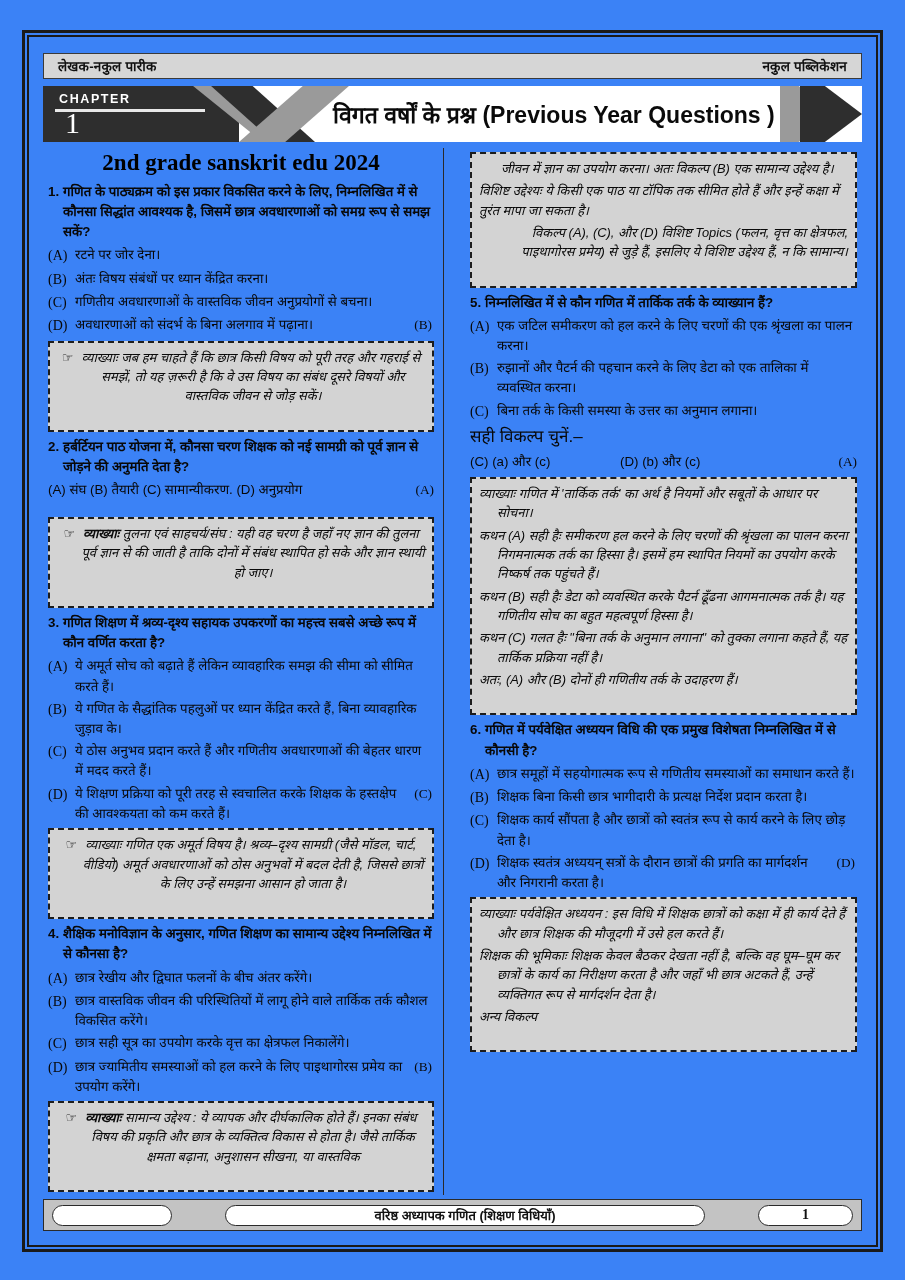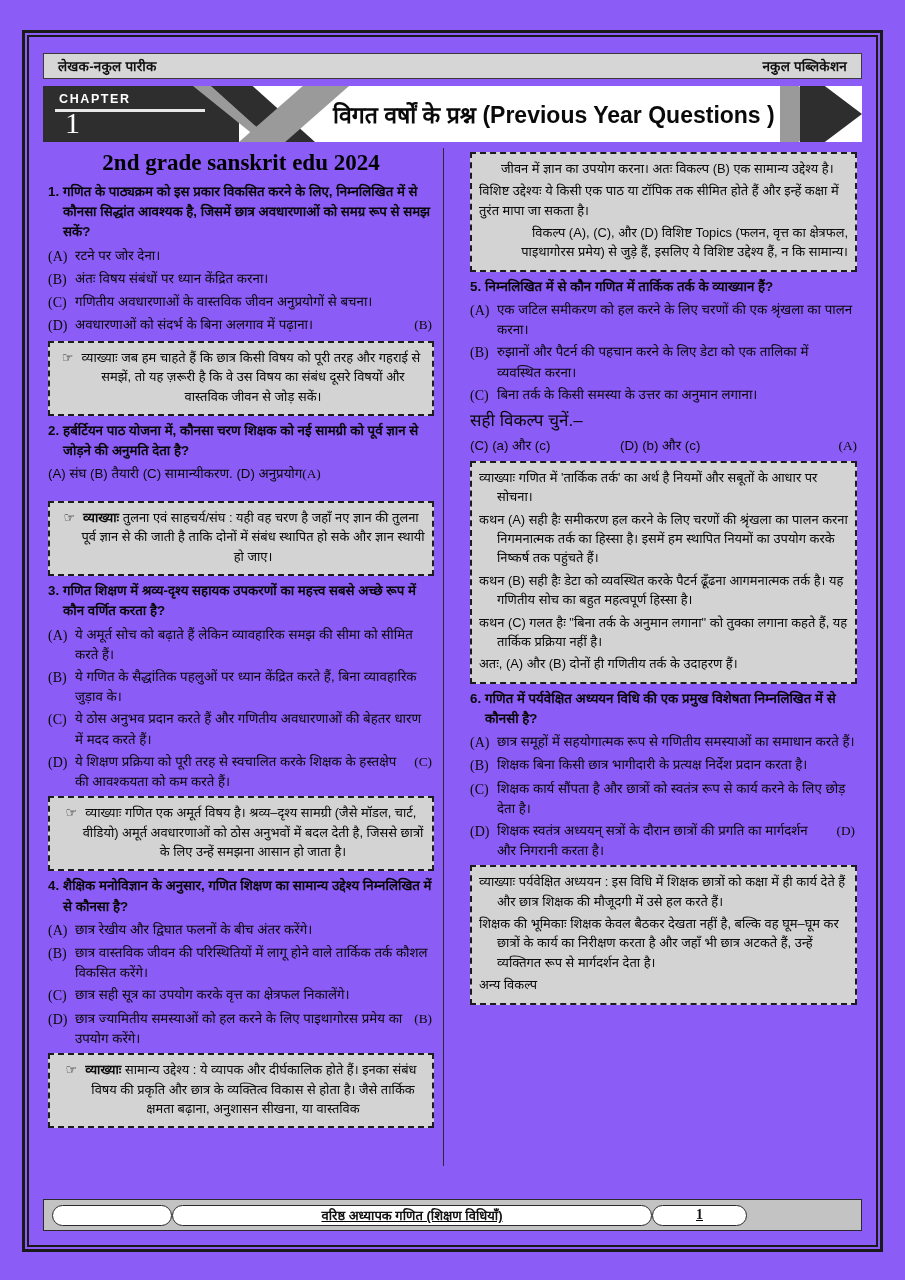--- a/index.html
+++ b/index.html
@@ -8,21 +8,21 @@
     padding: 0;
     background: #ffffff;
   }
   body {
     font-family: "Liberation Sans", "DejaVu Sans", sans-serif;
   }
   #page {
     position: relative;
     width: 905px;
     height: 1280px;
-    background: #8b5cf6;
+    background: #3b82f6;
     overflow: hidden;
     box-sizing: border-box;
   }
 
   
   .page-border-outer {
     position: absolute;
     left: 22px;
     top: 30px;
     width: 861px;
@@ -220,21 +220,21 @@
     float: right;
     font-family: "Liberation Serif", "DejaVu Serif", serif;
     font-weight: normal;
     margin-left: 10px;
   }
   .inline-row {
     font-size: 13.3px;
     line-height: 1.55;
     margin-bottom: 16px;
     display: flex;
-    justify-content: flex-start;
+    justify-content: space-between;
   }
   .plain-line {
     font-size: 17px;
     line-height: 1.55;
     margin-bottom: 2px;
   }
   .opt-grid {
     display: flex;
     font-size: 13.3px;
     line-height: 1.55;
@@ -242,26 +242,27 @@
   }
   .opt-grid .cell { flex: 0 0 auto; }
   .opt-grid .cell.a { width: 150px; }
   .opt-grid .cell.b { flex: 1 1 auto; }
   .opt-grid .cell.tail { margin-left: auto; font-family:"Liberation Serif",serif; }
 
   
   .expl {
     background: #d3d3d3;
     border: 2px dashed #1c1c1c;
-    padding: 5px 7px 8px 7px;
+    padding: 5px 7px 24px 7px;
     margin: 4px 0 5px 0;
     font-size: 12.9px;
     line-height: 1.5;
     color: #0a0a0a;
     box-sizing: border-box;
+    font-style: italic;
   }
   .expl p { margin: 0 0 3px 0; }
   .expl p:last-child { margin-bottom: 0; }
   .expl .hang {
     padding-left: 24px;
     text-indent: -24px;
     text-align: center;
   }
   .expl .hang2 {
     padding-left: 18px;
@@ -275,23 +276,23 @@
   .lbl-bold { font-weight: bold; }
 
   
   .footer {
     margin: 0 10px 10px 10px;
     height: 32px;
     background: #c3c3c3;
     border: 1.5px solid #2a2a2a;
     display: flex;
     align-items: center;
+    justify-content: space-between;
     padding: 0 8px;
     box-sizing: border-box;
-    text-decoration: underline;
   }
   .foot-pill {
     background: #ffffff;
     border: 1.5px solid #2a2a2a;
     border-radius: 11px;
     height: 21px;
     display: flex;
     align-items: center;
     justify-content: center;
     font-size: 13px;

